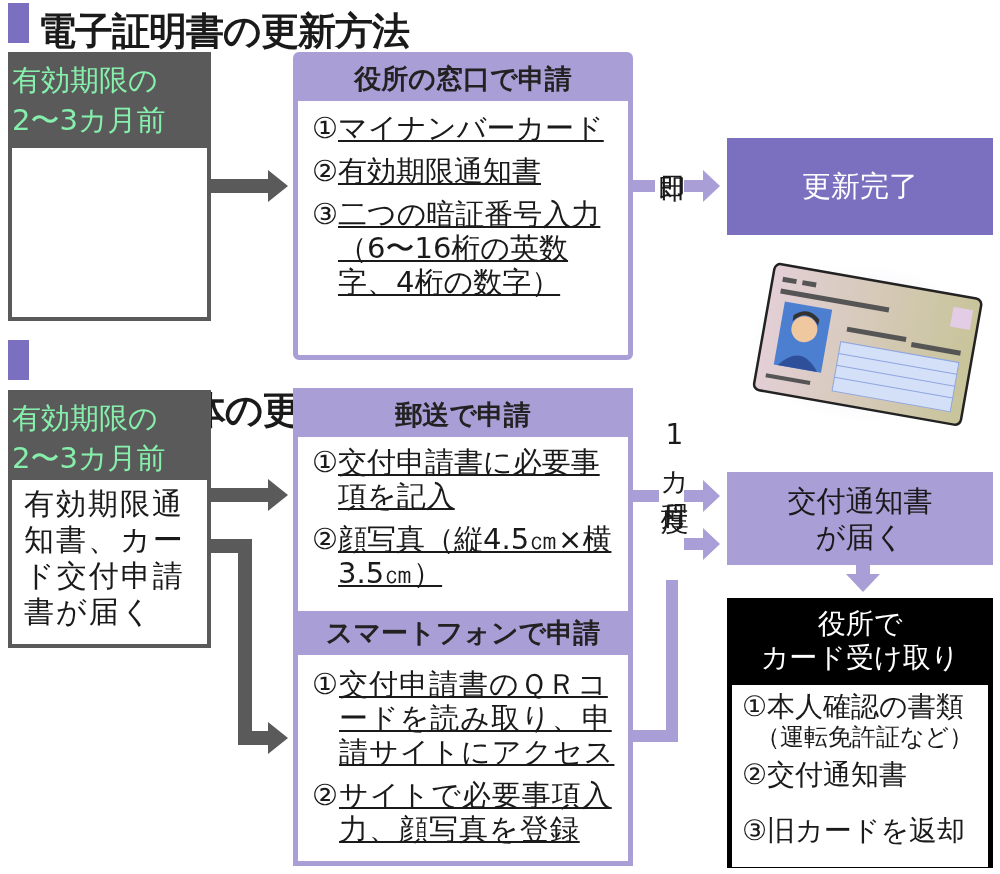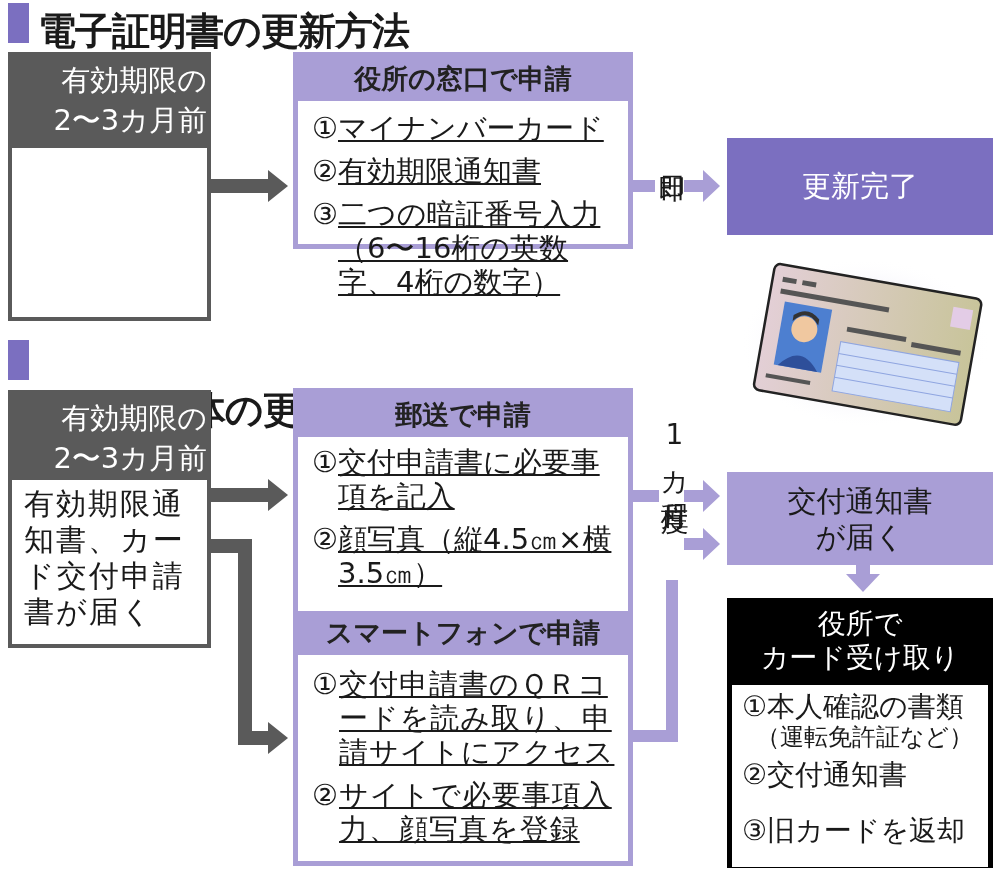--- a/index.html
+++ b/index.html
@@ -2,21 +2,21 @@
 <html><head>
 <meta charset="utf-8">
 <style>
   html, body { margin: 0; padding: 0; background: #ffffff; }
   body { width: 1000px; height: 874px; position: relative; overflow: hidden;
          font-family: "DejaVu Sans", "Liberation Sans", sans-serif; color: #1a1a1a; }
   .abs { position: absolute; }
   .sec-bar { position: absolute; background: #7b6fc0; }
   .sec-title { position: absolute; font-size: 38px; font-weight: bold; line-height: 1; letter-spacing: -1px; white-space: nowrap; }
   .dark-box { position: absolute; border: 4px solid #5a5a5a; background: #fff; box-sizing: border-box; }
-  .dark-head { background: #5a5a5a; color: #ffffff; text-align: right; font-size: 29px; line-height: 40px; padding-top: 4px; }
+  .dark-head { background: #5a5a5a; color: #86efac; text-align: left; font-size: 29px; line-height: 40px; padding-top: 4px; }
   .dark-body { text-align: center; font-size: 29px; line-height: 38px; }
   .pur-box { position: absolute; border: 5px solid #a99ed6; background: #fff; box-sizing: border-box; }
   .pur-head { background: #a99ed6; text-align: center; font-size: 27px; line-height: 44px; font-weight: bold; color: #222; }
   .list { padding: 4px 10px 0 14px; font-size: 29px; line-height: 34px; }
   .list .item { margin-bottom: 9px; display: flex; }
   .list .num { flex: 0 0 auto; }
   .list .txt { flex: 1; text-decoration: underline; }
   .solid-box { position: absolute; box-sizing: border-box; display: flex; align-items: center; justify-content: center; text-align: center; }
   .vert { position: absolute; font-size: 28px; line-height: 30px; width: 34px; text-align: center; background: #fff; }
   svg.lines { position: absolute; left: 0; top: 0; }
@@ -67,21 +67,21 @@
 <div class="sec-bar" style="left:8px; top:3px; width:21px; height:40px;"></div>
 <div class="sec-title" style="left:38px; top:12px;">電子証明書の更新方法</div>
 
 <div class="dark-box" style="left:8px; top:52px; width:203px; height:269px;">
   <div class="dark-head" style="height:88px;">
     <div>有効期限の</div>
     <div>2〜3カ月前</div>
   </div>
 </div>
 
-<div class="pur-box" style="left:293px; top:52px; width:340px; height:197px;">
+<div class="pur-box" style="left:293px; top:52px; width:340px; height:308px;border-radius:6px;">
   <div class="pur-head">役所の窓口で申請</div>
   <div class="list" style="padding-top:10px;">
     <div class="item">
       <span class="num">①</span>
       <span class="txt">マイナンバーカード</span>
     </div>
     <div class="item">
       <span class="num">②</span>
       <span class="txt">有効期限通知書</span>
     </div>

